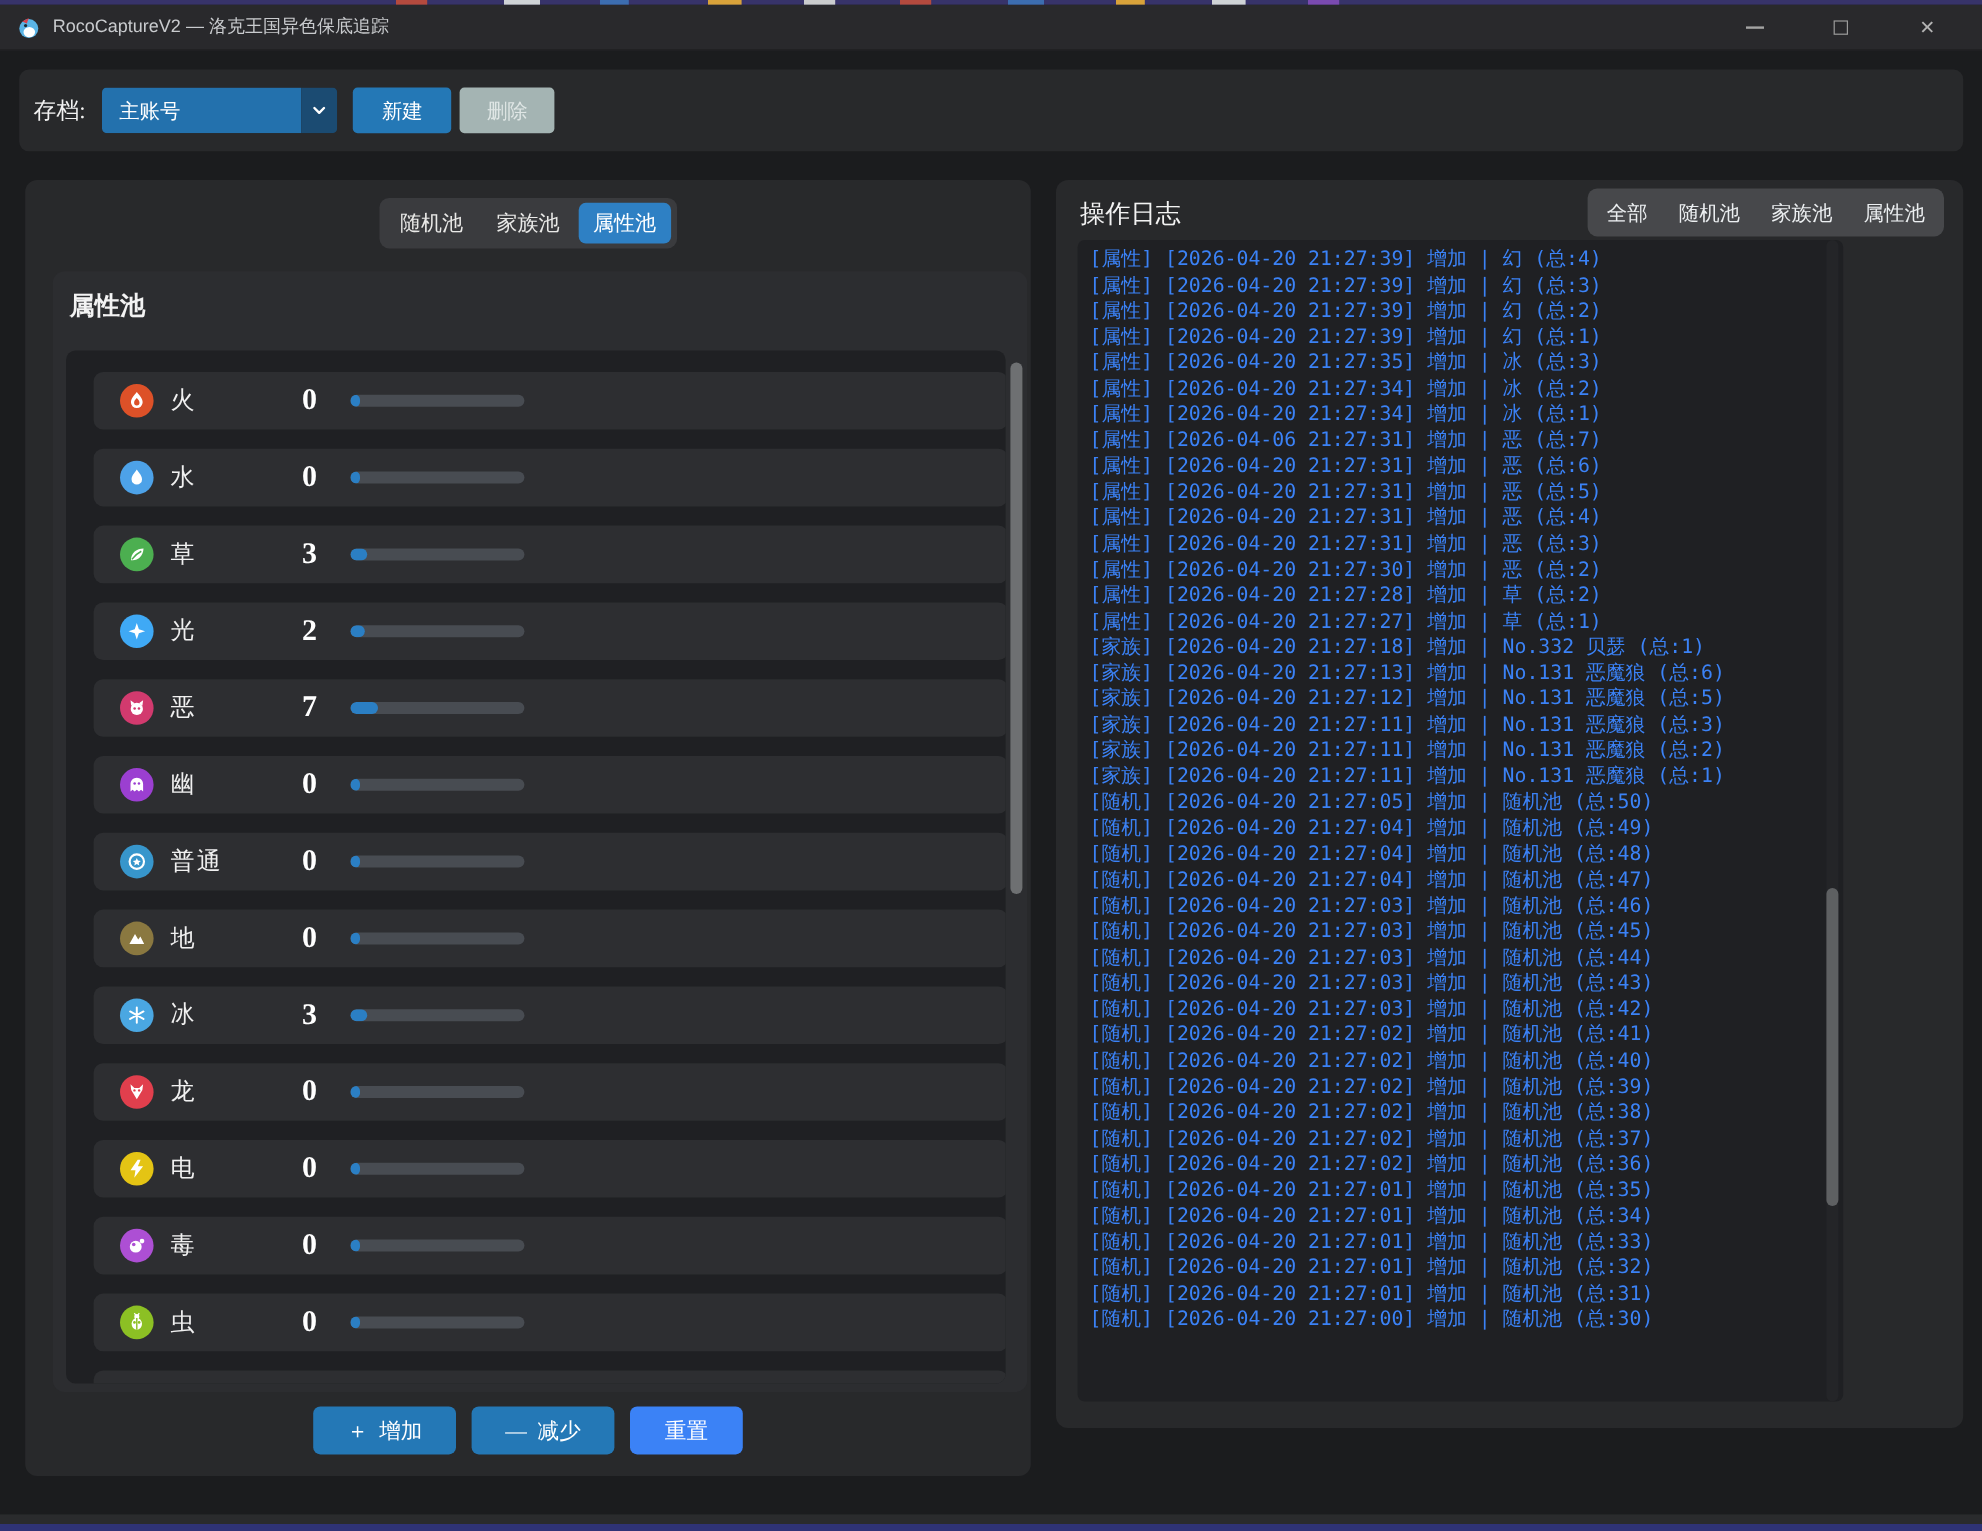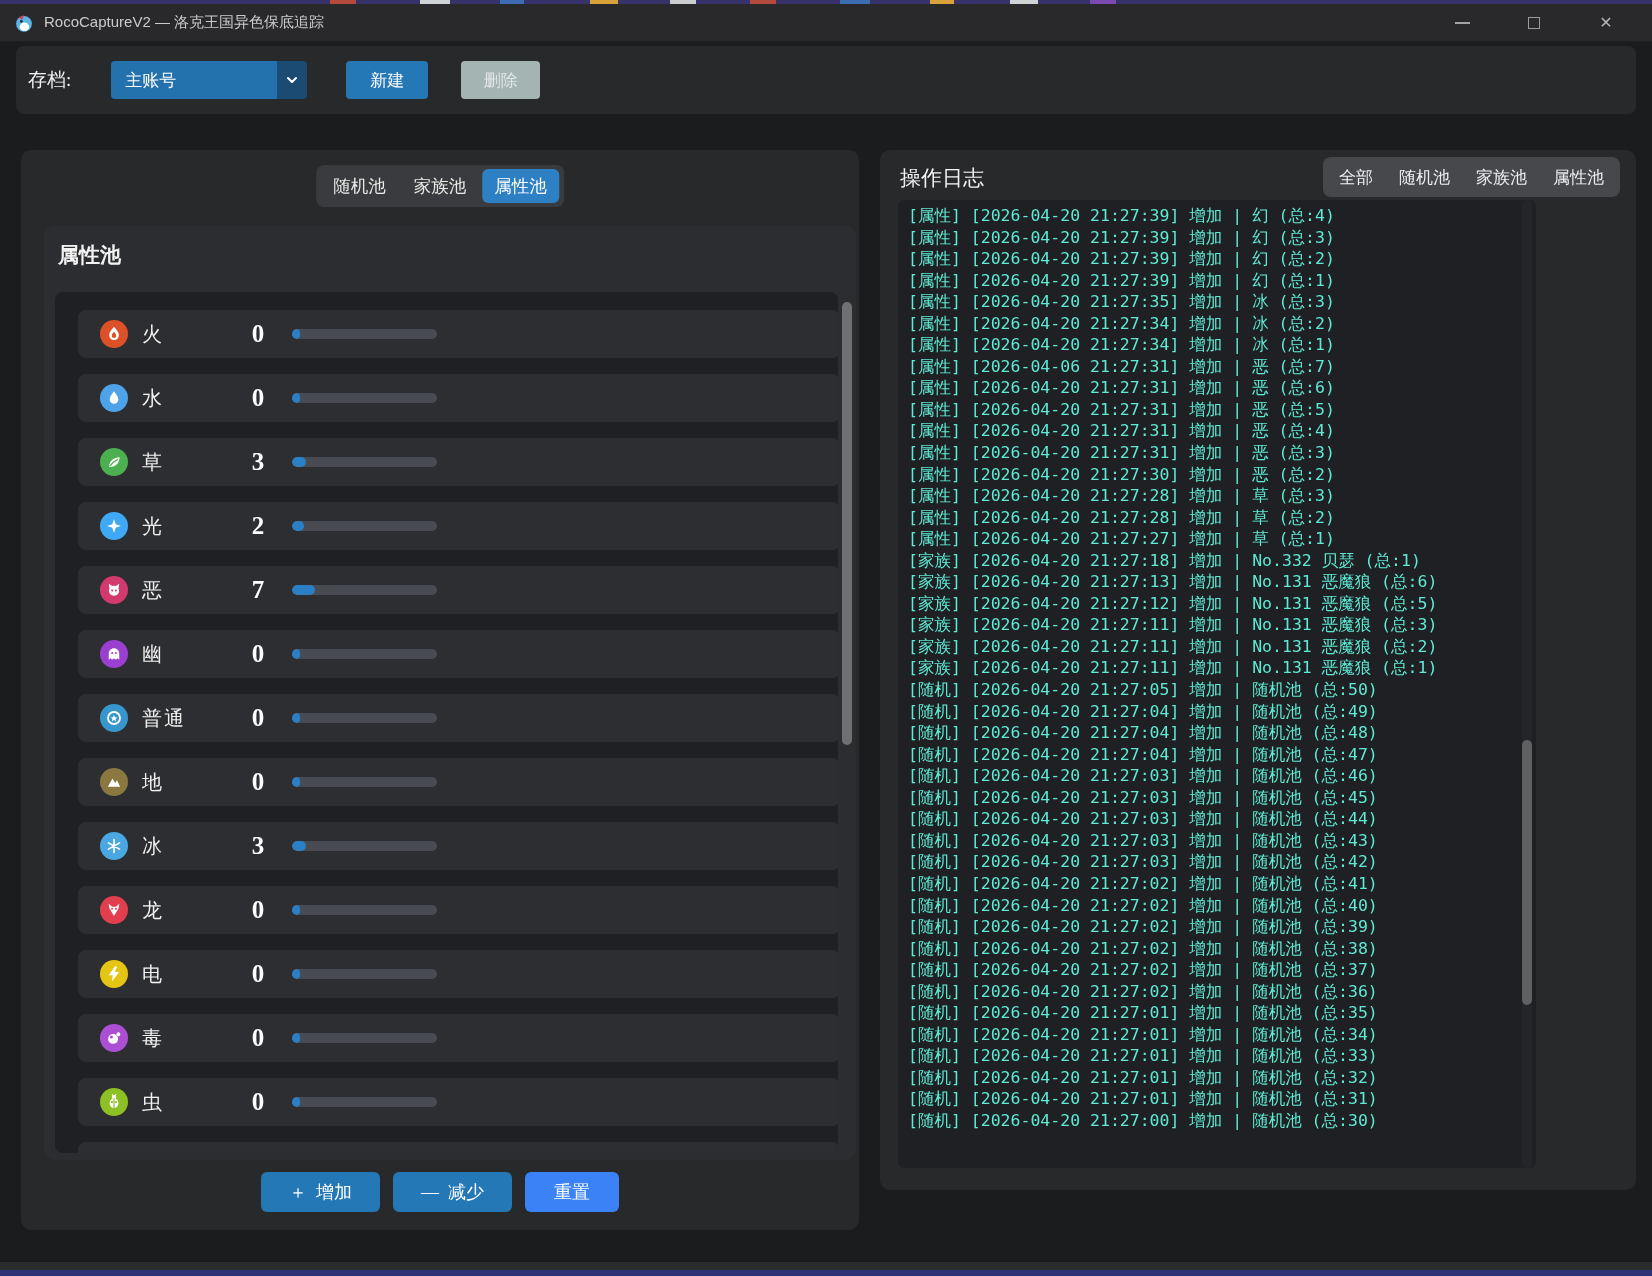--- a/index.html
+++ b/index.html
@@ -13,22 +13,22 @@
   .titlebar{position:absolute;left:0;top:4px;width:100%;height:38px;background:#29292c;
             display:flex;align-items:center;padding:0 14px;border-bottom:1px solid #202022;justify-content:center;}
   .app-icon{width:20px;height:20px;margin-right:10px;flex:0 0 auto;}
   .title-text{font:15px "Liberation Sans",sans-serif;color:#c9cbce;}
   .win-controls{margin-left:auto;display:flex;align-items:center;gap:56px;margin-right:24px;}
   .win-btn{width:16px;height:16px;display:flex;align-items:center;justify-content:center;cursor:pointer;}
   .glyph-min{width:15px;height:2px;background:#a3a3a3;}
   .glyph-max{width:12px;height:12px;border:1.5px solid #9b9b9b;}
   .glyph-close{font:16px "DejaVu Sans",sans-serif;color:#b3b3b3;line-height:1;}
   
-  .toolbar-card{position:absolute;left:16px;top:46px;width:1620px;height:68px;background:#28292b;
-                border-radius:8px;display:flex;align-items:center;padding-left:12px;gap:26px;}
+  .toolbar-card{position:absolute;left:16px;top:58px;width:1620px;height:68px;background:#28292b;
+                border-radius:8px;display:flex;align-items:center;padding-left:12px;}
   .archive-label{font-size:19px;color:#f2f2f2;margin-right:14px;}
   .select{width:196px;height:38px;border-radius:4px;overflow:hidden;display:flex;cursor:pointer;}
   .select-main{flex:1;background:#2371ad;color:#fff;font-size:17px;display:flex;align-items:center;padding-left:14px;}
   .select-cap{width:30px;background:#1b4b72;display:flex;align-items:center;justify-content:center;}
   .tb-btn{height:38px;border-radius:4px;display:flex;align-items:center;justify-content:center;font-size:17px;cursor:pointer;}
   .btn-new{margin-left:13px;width:82px;background:#2478b6;color:#fff;}
   .btn-delete{margin-left:7px;width:79px;background:#a4b4b3;color:#dfe6e5;}
   
   .left-card{position:absolute;left:21px;top:150px;width:838px;height:1080px;background:#28292b;border-radius:10px;}
   .tab-group{position:absolute;top:15px;left:50%;transform:translateX(-50%);background:#3a3b3e;
@@ -54,21 +54,21 @@
   .btn-reset{width:94px;background:#3b82f6;}
   .btn-glyph{font-size:18px;line-height:1;}
   
   .right-card{position:absolute;left:880px;top:150px;width:756px;height:1040px;background:#28292b;border-radius:10px;}
   .log-title{position:absolute;left:20px;top:14px;font-size:21px;font-weight:normal;color:#f3f3f3;}
   .log-filters{position:absolute;right:16px;top:7px;height:40px;background:#47484b;border-radius:8px;
                display:flex;align-items:center;padding:0 16px;gap:26px;}
   .log-filter{font-size:17px;color:#eceff1;cursor:pointer;white-space:nowrap;}
   .log-box{position:absolute;left:18px;top:50px;width:638px;height:968px;background:#1f2023;border-radius:6px;
            overflow:hidden;padding:5px 0 0 10px;font-family:"DejaVu Sans Mono",monospace;
-           font-size:16.5px;color:#5eead4;}
+           font-size:16.5px;color:#3b82f6;}
   .log-line{white-space:pre;line-height:21.55px;}
   .log-scroll-track{position:absolute;left:642px;top:50px;width:10px;height:968px;background:#242528;border-radius:5px;}
   .log-scroll-thumb{position:absolute;left:642px;top:590px;width:10px;height:265px;background:#5e6062;border-radius:5px;cursor:pointer;}
   
   .bottom-band{position:absolute;left:0;top:1262px;width:100%;height:8px;background:#2a2b2d;}
   .bottom-strip{position:absolute;left:0;top:1270px;width:100%;height:6px;background:#2f3376;}
 </style>
 </head>
 <body>
 
@@ -339,21 +339,20 @@
         <div class="log-line">[属性] [2026-04-20 21:27:39] 增加 | 幻 (总:1)</div>
         <div class="log-line">[属性] [2026-04-20 21:27:35] 增加 | 冰 (总:3)</div>
         <div class="log-line">[属性] [2026-04-20 21:27:34] 增加 | 冰 (总:2)</div>
         <div class="log-line">[属性] [2026-04-20 21:27:34] 增加 | 冰 (总:1)</div>
         <div class="log-line">[属性] [2026-04-06 21:27:31] 增加 | 恶 (总:7)</div>
         <div class="log-line">[属性] [2026-04-20 21:27:31] 增加 | 恶 (总:6)</div>
         <div class="log-line">[属性] [2026-04-20 21:27:31] 增加 | 恶 (总:5)</div>
         <div class="log-line">[属性] [2026-04-20 21:27:31] 增加 | 恶 (总:4)</div>
         <div class="log-line">[属性] [2026-04-20 21:27:31] 增加 | 恶 (总:3)</div>
         <div class="log-line">[属性] [2026-04-20 21:27:30] 增加 | 恶 (总:2)</div>
-        <div class="log-line">[属性] [2026-04-20 21:27:28] 增加 | 草 (总:3)</div>
         <div class="log-line">[属性] [2026-04-20 21:27:28] 增加 | 草 (总:2)</div>
         <div class="log-line">[属性] [2026-04-20 21:27:27] 增加 | 草 (总:1)</div>
         <div class="log-line">[家族] [2026-04-20 21:27:18] 增加 | No.332 贝瑟 (总:1)</div>
         <div class="log-line">[家族] [2026-04-20 21:27:13] 增加 | No.131 恶魔狼 (总:6)</div>
         <div class="log-line">[家族] [2026-04-20 21:27:12] 增加 | No.131 恶魔狼 (总:5)</div>
         <div class="log-line">[家族] [2026-04-20 21:27:11] 增加 | No.131 恶魔狼 (总:3)</div>
         <div class="log-line">[家族] [2026-04-20 21:27:11] 增加 | No.131 恶魔狼 (总:2)</div>
         <div class="log-line">[家族] [2026-04-20 21:27:11] 增加 | No.131 恶魔狼 (总:1)</div>
         <div class="log-line">[随机] [2026-04-20 21:27:05] 增加 | 随机池 (总:50)</div>
         <div class="log-line">[随机] [2026-04-20 21:27:04] 增加 | 随机池 (总:49)</div>

